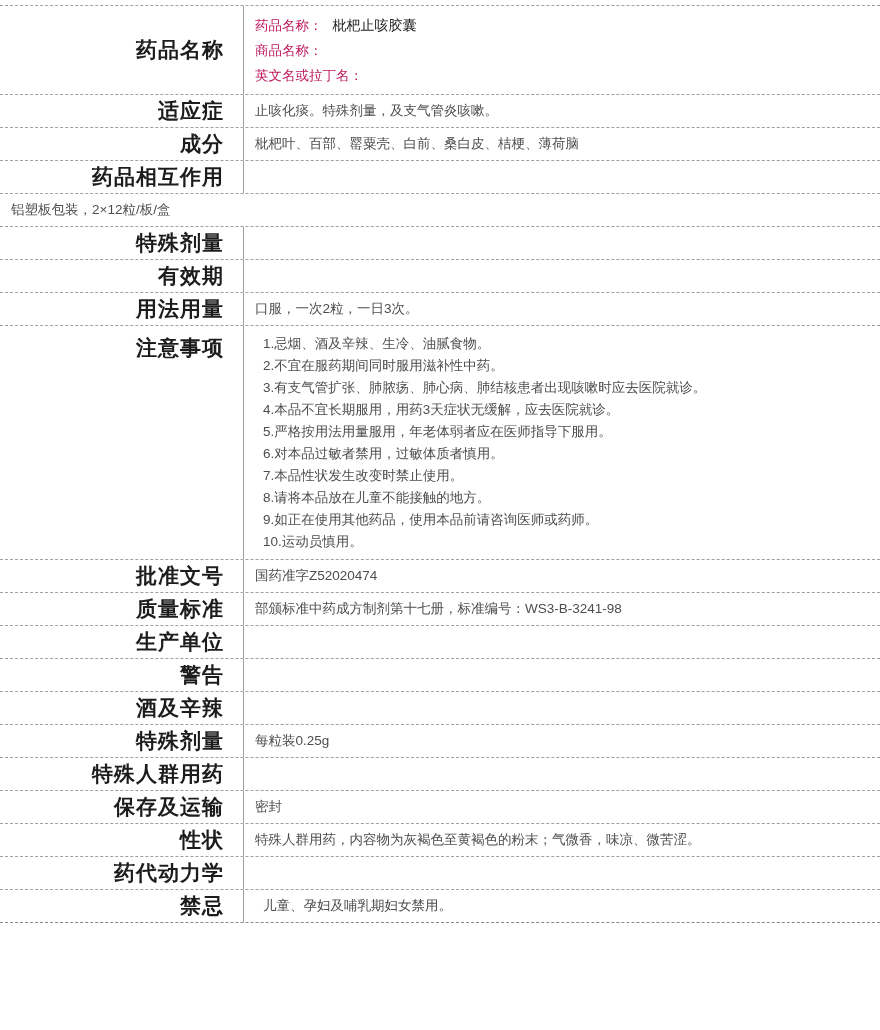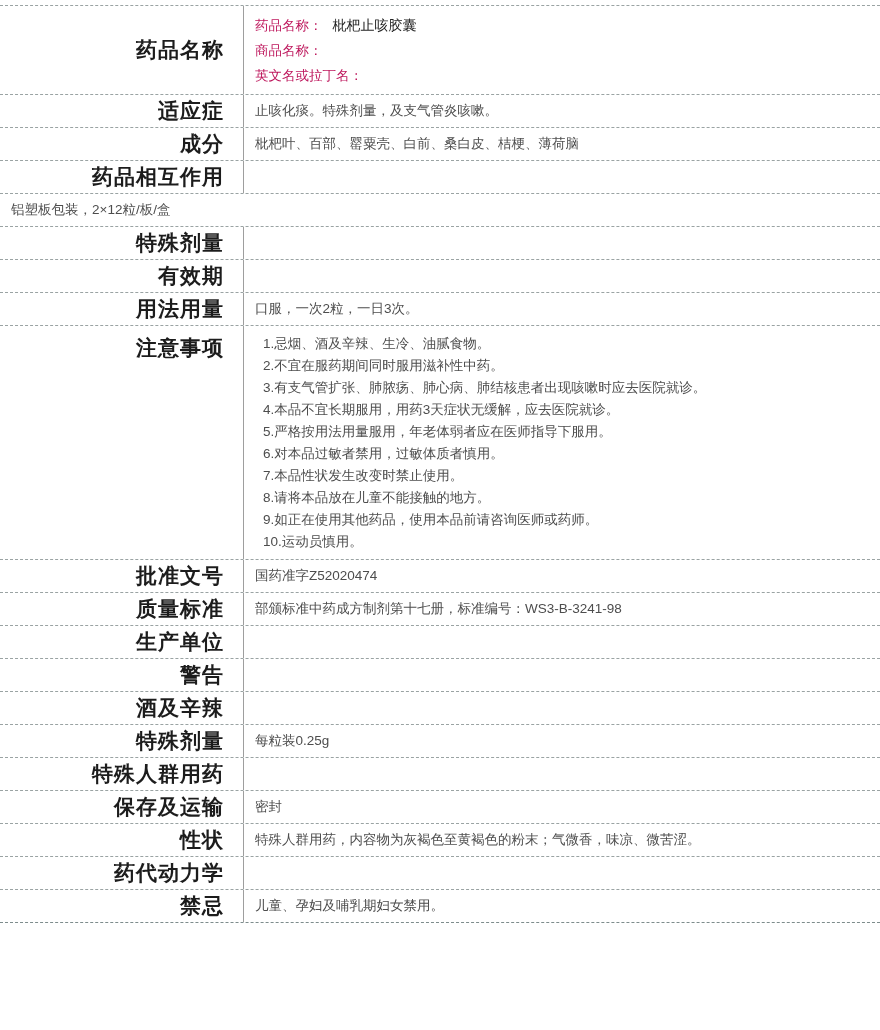--- a/index.html
+++ b/index.html
@@ -71,21 +71,21 @@
     padding-top: 8px;
   }
   .row-precautions .cell-value {
     align-items: flex-start;
     padding-top: 7px;
     padding-bottom: 6px;
     white-space: pre-line;
     line-height: 22px;
   }
   
-  .drug-table .row:last-child { border-bottom: 1px dashed #7d8c8c; }
+  .drug-table .row:last-child { border-bottom: 1px dashed #7d8c8c; gap: 8px; }
 </style>
 </head>
 <body>
 
 <div class="page">
   <div class="drug-table">
 
     <div class="row row-name">
       <div class="cell-label">药品名称</div>
       <div class="cell-value">

